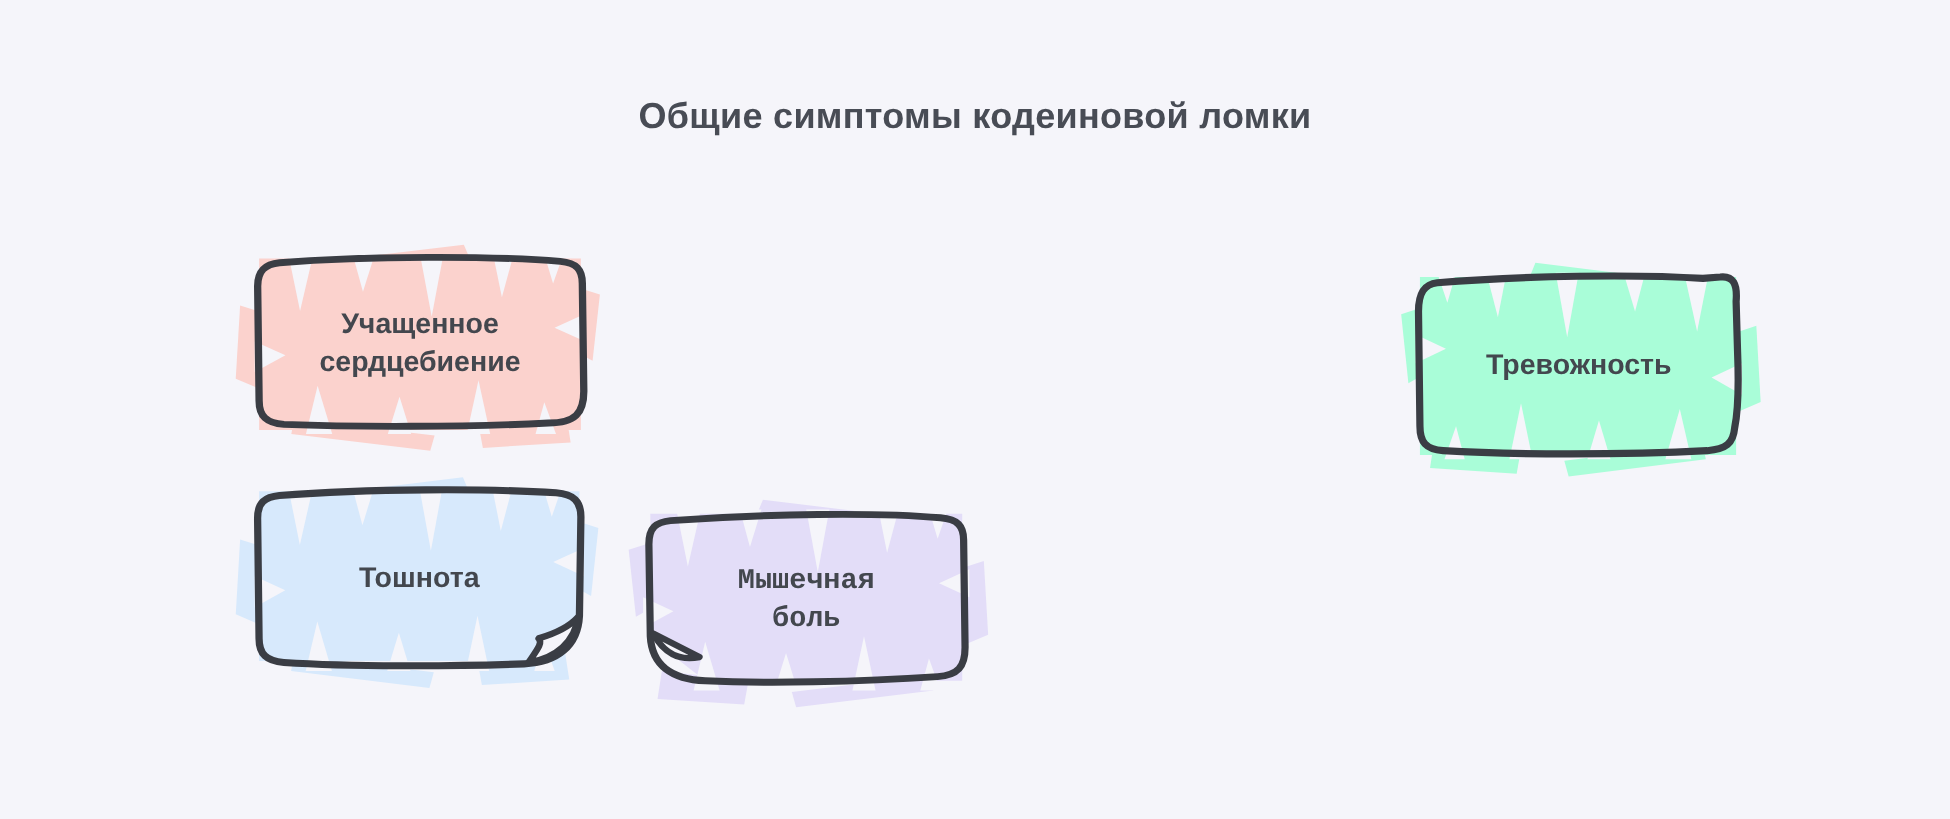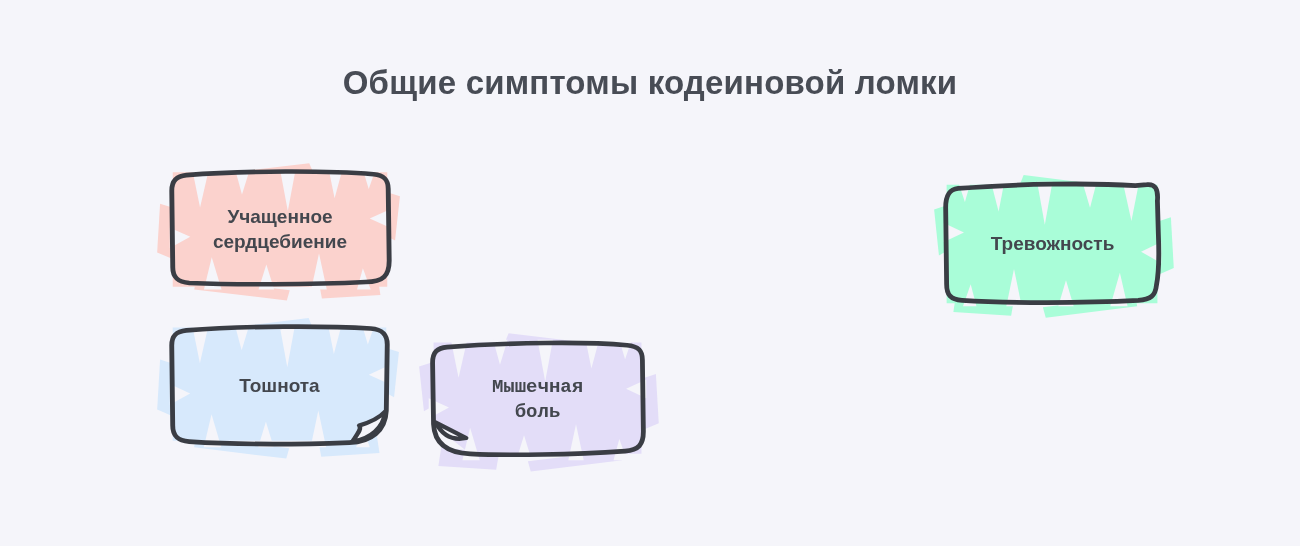--- a/index.html
+++ b/index.html
@@ -12,21 +12,21 @@
   html,body{width:1300px;height:546px;overflow:hidden;}
   body{
     background:var(--bg);
     font-family:"Liberation Sans","DejaVu Sans",sans-serif;
     position:relative;
   }
   .page-title{
     position:absolute;
     left:0; right:0; top:64px;
     text-align:center;
-    font-size:33px;
+    font-size:24px;
     font-weight:700;
     color:var(--title);
     letter-spacing:.2px;
   }
   .board{position:absolute;inset:0;}
   .note{position:absolute;}
   .note svg{
     position:absolute;inset:0;
     width:100%;height:100%;
     overflow:visible;

